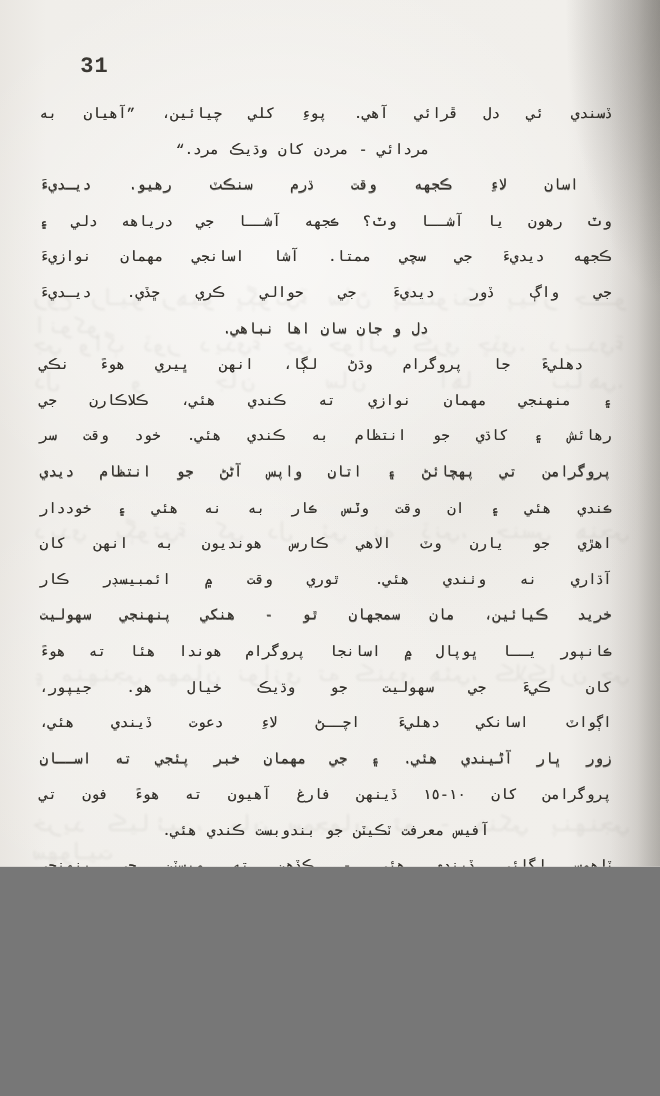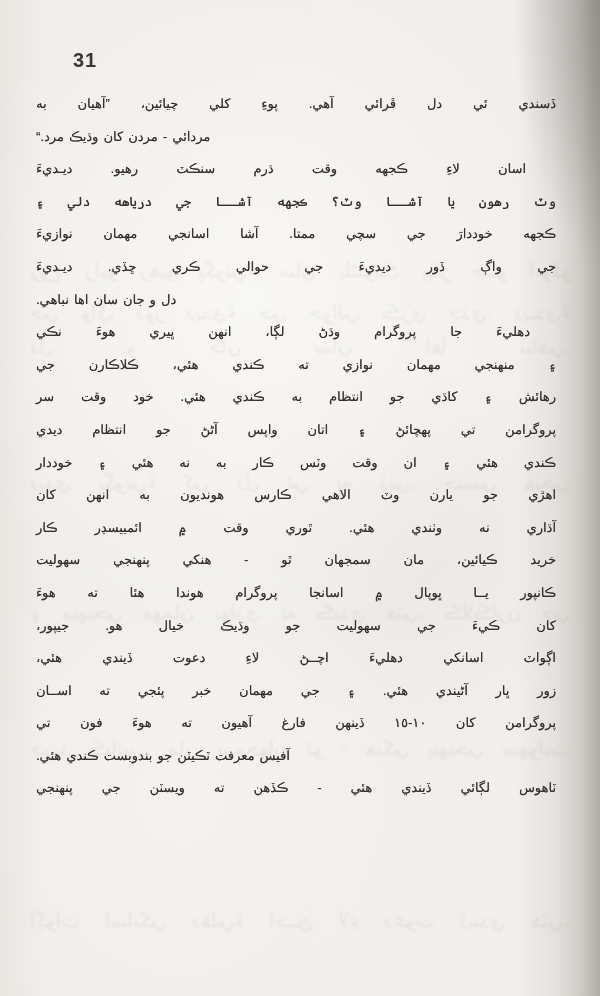--- a/index.html
+++ b/index.html
@@ -1,20 +1,20 @@
 <!DOCTYPE html>
 <html><head>
 <meta charset="utf-8">
 <style>
   html,body{margin:0;padding:0;background:#777;}
   .page{
     position:relative;
-    width:600px;height:996px;
+    width:600px;height:788px;
     overflow:hidden;
-    font-family:Liberation Sans, sans-serif;
+    font-family:Liberation Mono, monospace;
     background:
       radial-gradient(75% 50% at 42% 30%, rgba(255,255,255,0.55), rgba(255,255,255,0) 70%),
       radial-gradient(60% 40% at 30% 80%, rgba(255,255,255,0.25), rgba(255,255,255,0) 70%),
       radial-gradient(40% 25% at 70% 55%, rgba(185,180,170,0.10), rgba(185,180,170,0) 75%),
       linear-gradient(to right,#e9e6e1 0%,#f0eeea 7%,#f1efeb 86%,#e0ddd9 95%,#cfccc7 100%),
       #eeece8;
   }
   .gutter-shade{
     position:absolute;top:0;right:0;width:46px;height:100%;
     background:linear-gradient(to right, rgba(120,115,108,0) 0%, rgba(120,115,108,0.10) 55%, rgba(95,92,86,0.28) 100%);
@@ -31,21 +31,21 @@
     color:#3b3833;
   }
   .text-block{
     position:absolute;left:36px;right:44px;top:88px;
     font-size:13px;line-height:32.6px;
     color:#34312b;
     text-shadow:0.2px 0.3px 0.35px rgba(40,38,33,0.6);
     word-spacing:1.5px;
     z-index:2;
   }
-  .line{height:32.6px;white-space:nowrap;text-align:left;overflow:visible;}
+  .line{height:32.6px;white-space:nowrap;text-align:center;overflow:visible;}
   .line.just{white-space:normal;text-align:justify;text-align-last:justify;}
   .ghost-layer{
     position:absolute;left:30px;right:30px;top:0;height:100%;
     z-index:1;pointer-events:none;
   }
   .ghost-line{
     position:absolute;left:0;right:0;
     direction:rtl;text-align:justify;text-align-last:justify;
     font-size:20px;color:#8f8b83;opacity:0.12;
     filter:blur(1px);
@@ -70,21 +70,21 @@
   <div class="corner-shade"></div>
   <div class="page-number">31</div>
   <div class="text-block" dir="rtl">
       <div>
         <div class="line just">ڏسندي ئي دل ڦرائي آهي. پوءِ کلي چيائين، ”آهيان به</div>
         <div class="line" style="padding-right: 42px;">مردائي - مردن کان وڌيڪ مرد.“</div>
       </div>
       <div>
         <div class="line just" style="padding-right: 30px;">اسان لاءِ ڪجهه وقت ڌرم سنڪٽ رهيو. ديـديءَ</div>
         <div class="line just">وٽ رهون يا آشــا وٽ؟ ڪجهه آشــا جي درياهه دلي ۽</div>
-        <div class="line just">ڪجهه خوددارَ جي سچي ممتا. آشا اسانجي مهمان نوازيءَ</div>
+        <div class="line just">ڪجهه ديديءَ جي سچي ممتا. آشا اسانجي مهمان نوازيءَ</div>
         <div class="line just">جي واڳ ڏور ديديءَ جي حوالي ڪري ڇڏي. ديـديءَ</div>
         <div class="line">دل و جان سان اها نباهي.</div>
       </div>
       <div>
         <div class="line just" style="padding-right: 26px;">دهليءَ جا پروگرام وڌڻ لڳا، انهن ڀيري هوءَ نڪي</div>
         <div class="line just">۽ منهنجي مهمان نوازي ته ڪندي هئي، ڪلاڪارن جي</div>
         <div class="line just">رهائش ۽ کاڌي جو انتظام به ڪندي هئي. خود وقت سر</div>
         <div class="line just">پروگرامن تي پهچائڻ ۽ اتان واپس آڻڻ جو انتظام ديدي</div>
         <div class="line just">ڪندي هئي ۽ ان وقت وٽس ڪار به نه هئي ۽ خوددار</div>
         <div class="line just">اهڙي جو يارن وٽ الاهي ڪارس هونديون به انهن کان</div>

